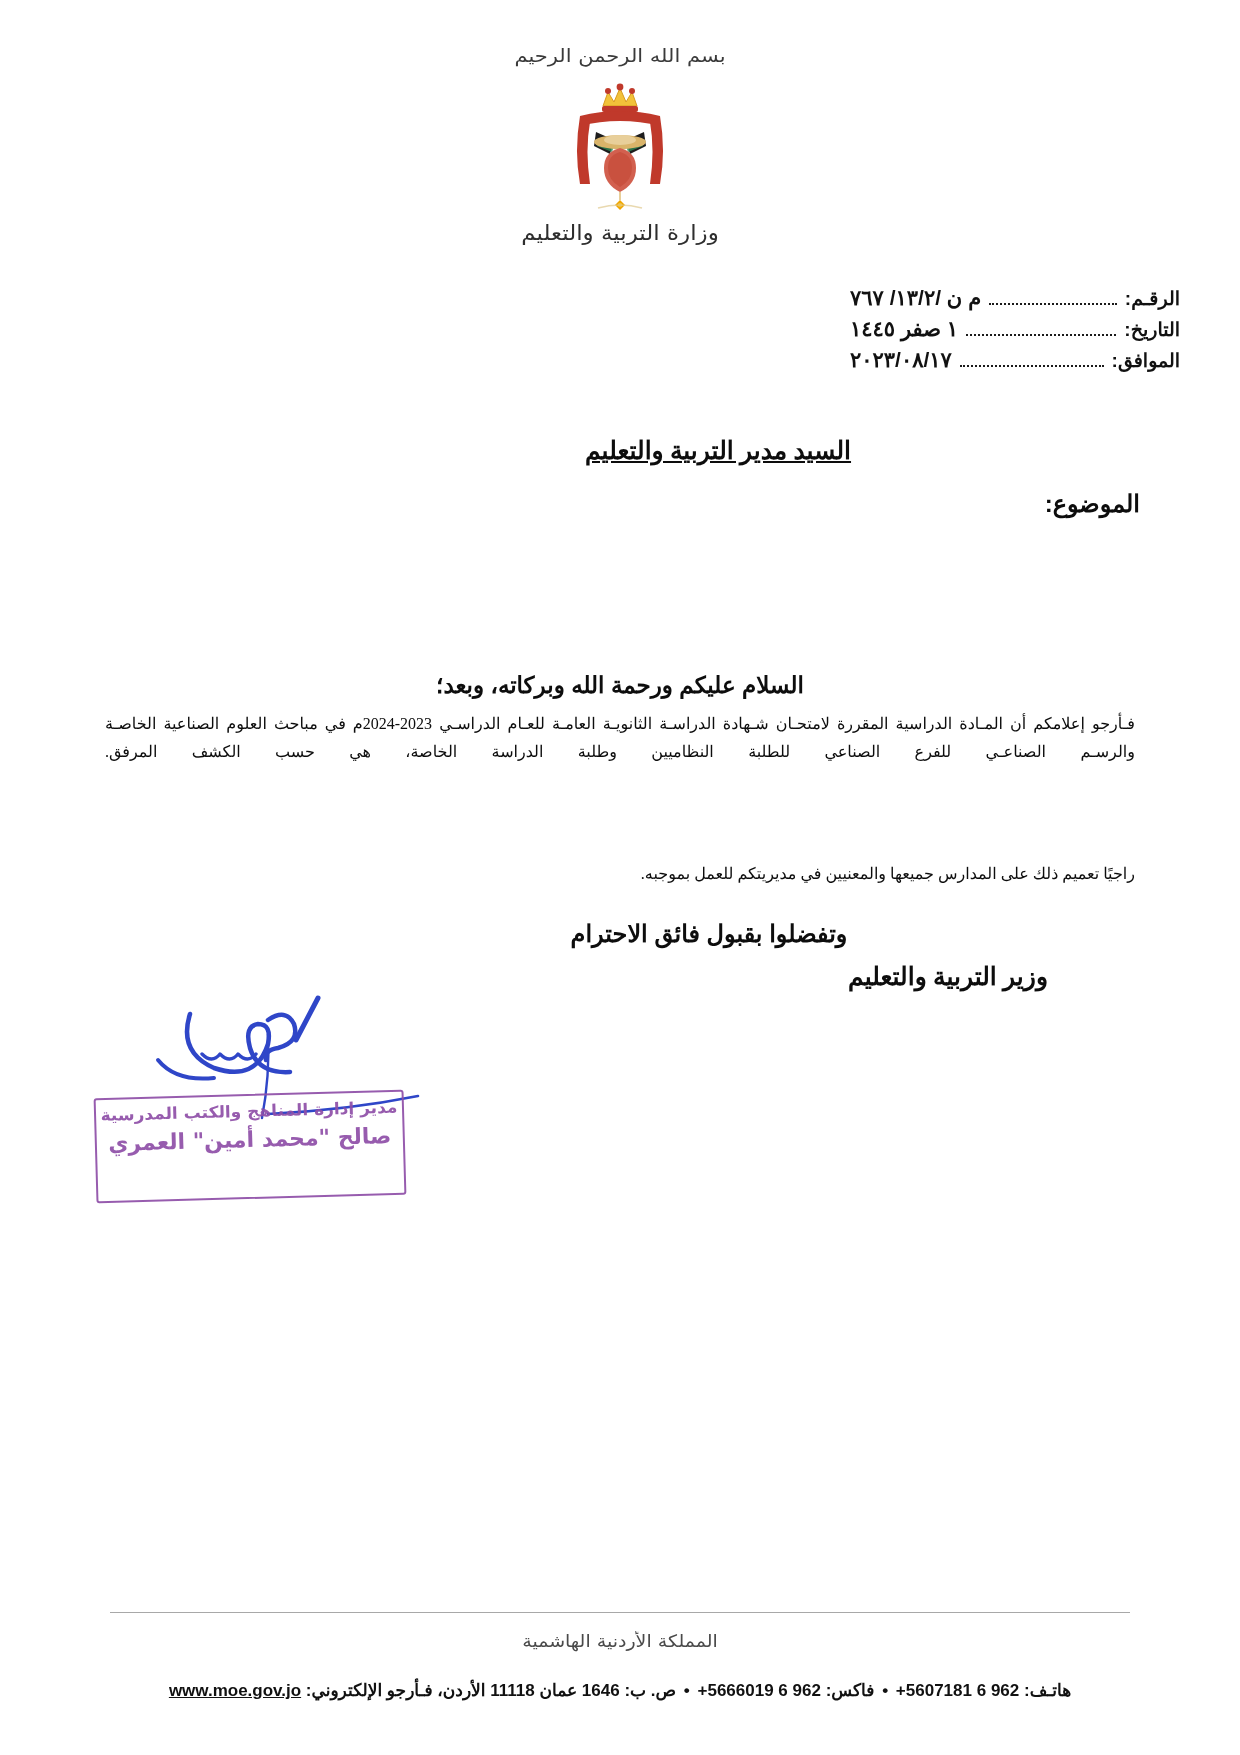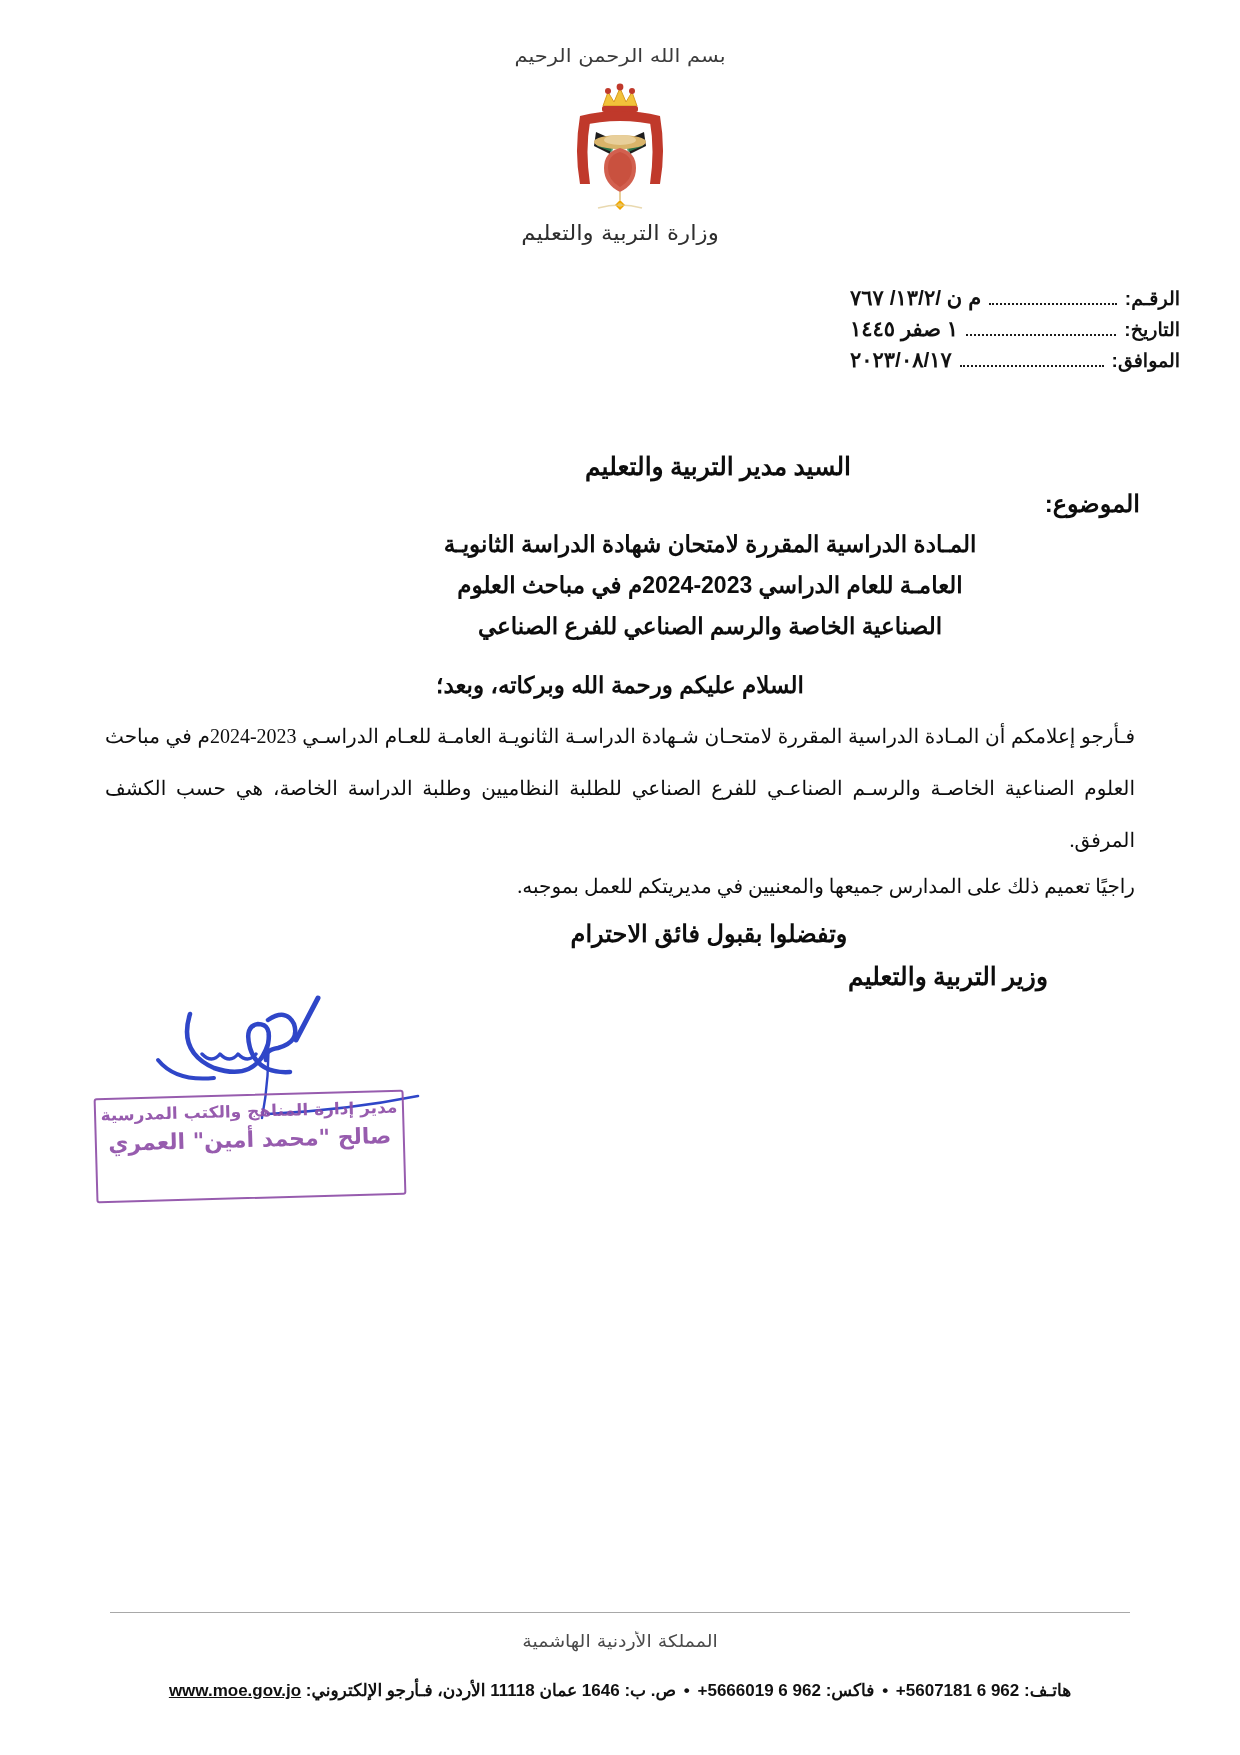--- a/index.html
+++ b/index.html
@@ -45,25 +45,26 @@
   }
   .refrow{display:flex;align-items:baseline;justify-content:flex-start;
           gap:4px;height:31px;direction:rtl;}
   .reflabel{white-space:nowrap;flex:0 0 auto;}
   .refdots{flex:1 1 auto;border-bottom:2px dotted #1a1a1a;
            margin:0 4px 6px 4px;min-width:10px;}
   .refval{white-space:nowrap;flex:0 0 auto;font-size:21px;letter-spacing:1px;}
 
   
   .addressee{
-    position:absolute;top:452px;right:0;width:1044px;
+    position:absolute;top:436px;right:0;width:1044px;
     text-align:center;
     font-family:"Liberation Serif", serif;
     font-weight:bold;font-size:25px;
     letter-spacing:.5px;
+    text-decoration:underline;
   }
   .subject-label{
     position:absolute;top:490px;right:100px;
     font-family:"Liberation Sans", sans-serif;
     font-weight:bold;font-size:24px;
   }
   .subject-body{
     position:absolute;top:524px;right:170px;width:720px;
     font-family:"Liberation Sans", sans-serif;
     font-weight:bold;font-size:23px;
@@ -72,22 +73,22 @@
   }
   .greeting{
     position:absolute;top:672px;right:0;width:1240px;
     text-align:center;
     font-family:"Liberation Sans", sans-serif;
     font-weight:bold;font-size:23px;
   }
   .para{
     position:absolute;right:105px;width:1030px;
     font-family:"Liberation Serif", serif;
-    font-size:20px;
-    line-height:52px;
+    font-size:16px;
+    line-height:28px;
     text-align:justify;
     text-align-last:justify;
   }
   .para-1{top:710px;}
   .para-2{top:860px;text-align:right;text-align-last:right;}
   .closing{
     position:absolute;top:920px;right:0;width:1062px;
     text-align:center;
     font-family:"Liberation Sans", sans-serif;
     font-weight:bold;font-size:24px;padding-left:12px;
@@ -211,25 +212,20 @@
       <span class="reflabel">الموافق:</span>
       <span class="refdots"></span>
       <span class="refval">٢٠٢٣/٠٨/١٧</span>
     </div>
   </div>
 
   <div class="addressee">السيد مدير التربية والتعليم</div>
 
   <div class="subject-label">الموضوع:</div>
 
-  <div class="subject-body">
-    <div>المـادة الدراسية المقررة لامتحان شهادة الدراسة الثانويـة</div>
-    <div>العامـة للعام الدراسي 2023-2024م في مباحث العلوم</div>
-    <div>الصناعية الخاصة والرسم الصناعي للفرع الصناعي</div>
-  </div>
 
   <div class="greeting">السلام عليكم ورحمة الله وبركاته، وبعد؛</div>
 
   <div class="para para-1">فـأرجو إعلامكم أن المـادة الدراسية المقررة لامتحـان شـهادة الدراسـة الثانويـة العامـة للعـام الدراسـي 2023-2024م في مباحث العلوم الصناعية الخاصـة والرسـم الصناعـي للفرع الصناعي للطلبة النظاميين وطلبة الدراسة الخاصة، هي حسب الكشف المرفق.</div>
   <div class="para para-2">راجيًا تعميم ذلك على المدارس جميعها والمعنيين في مديريتكم للعمل بموجبه.</div>
 
   <div class="closing">وتفضلوا بقبول فائق الاحترام</div>
 
   <div class="signer">
     <span class="signer-inner">وزير التربية والتعليم</span>

